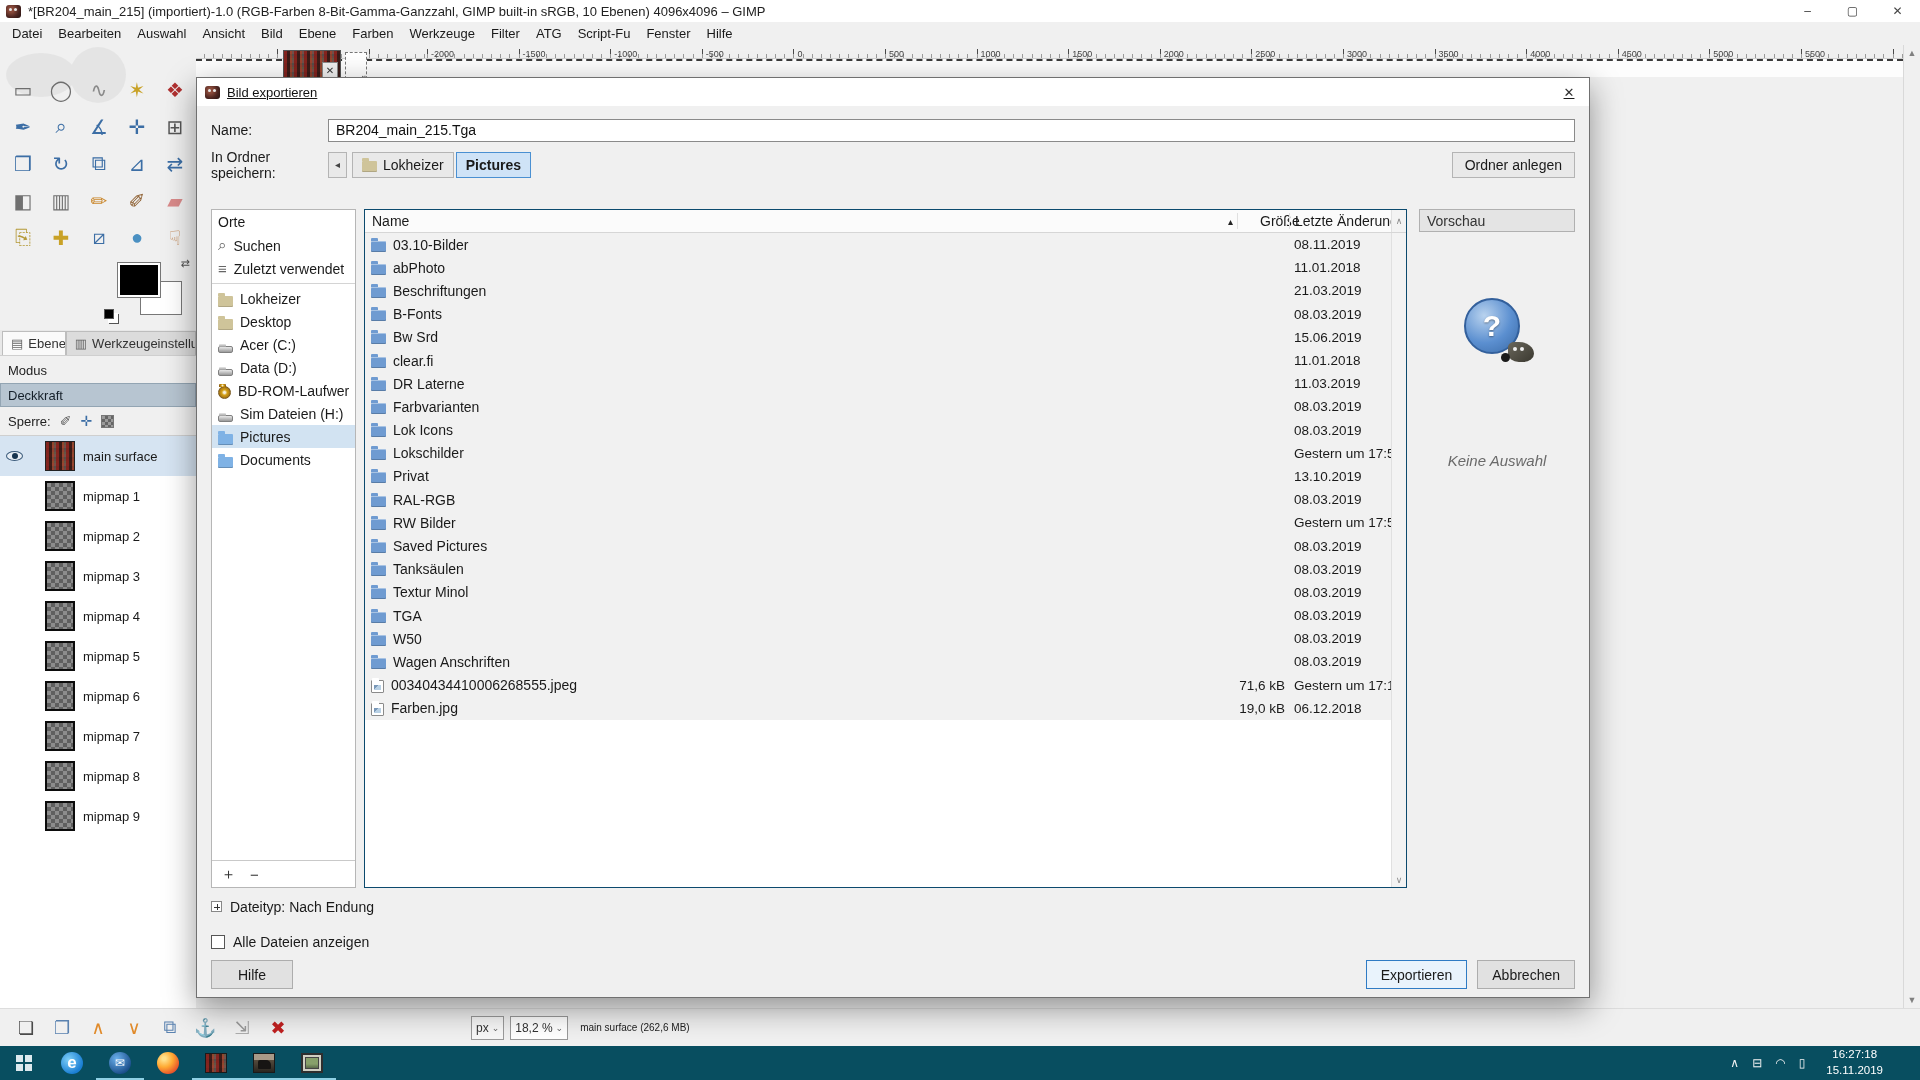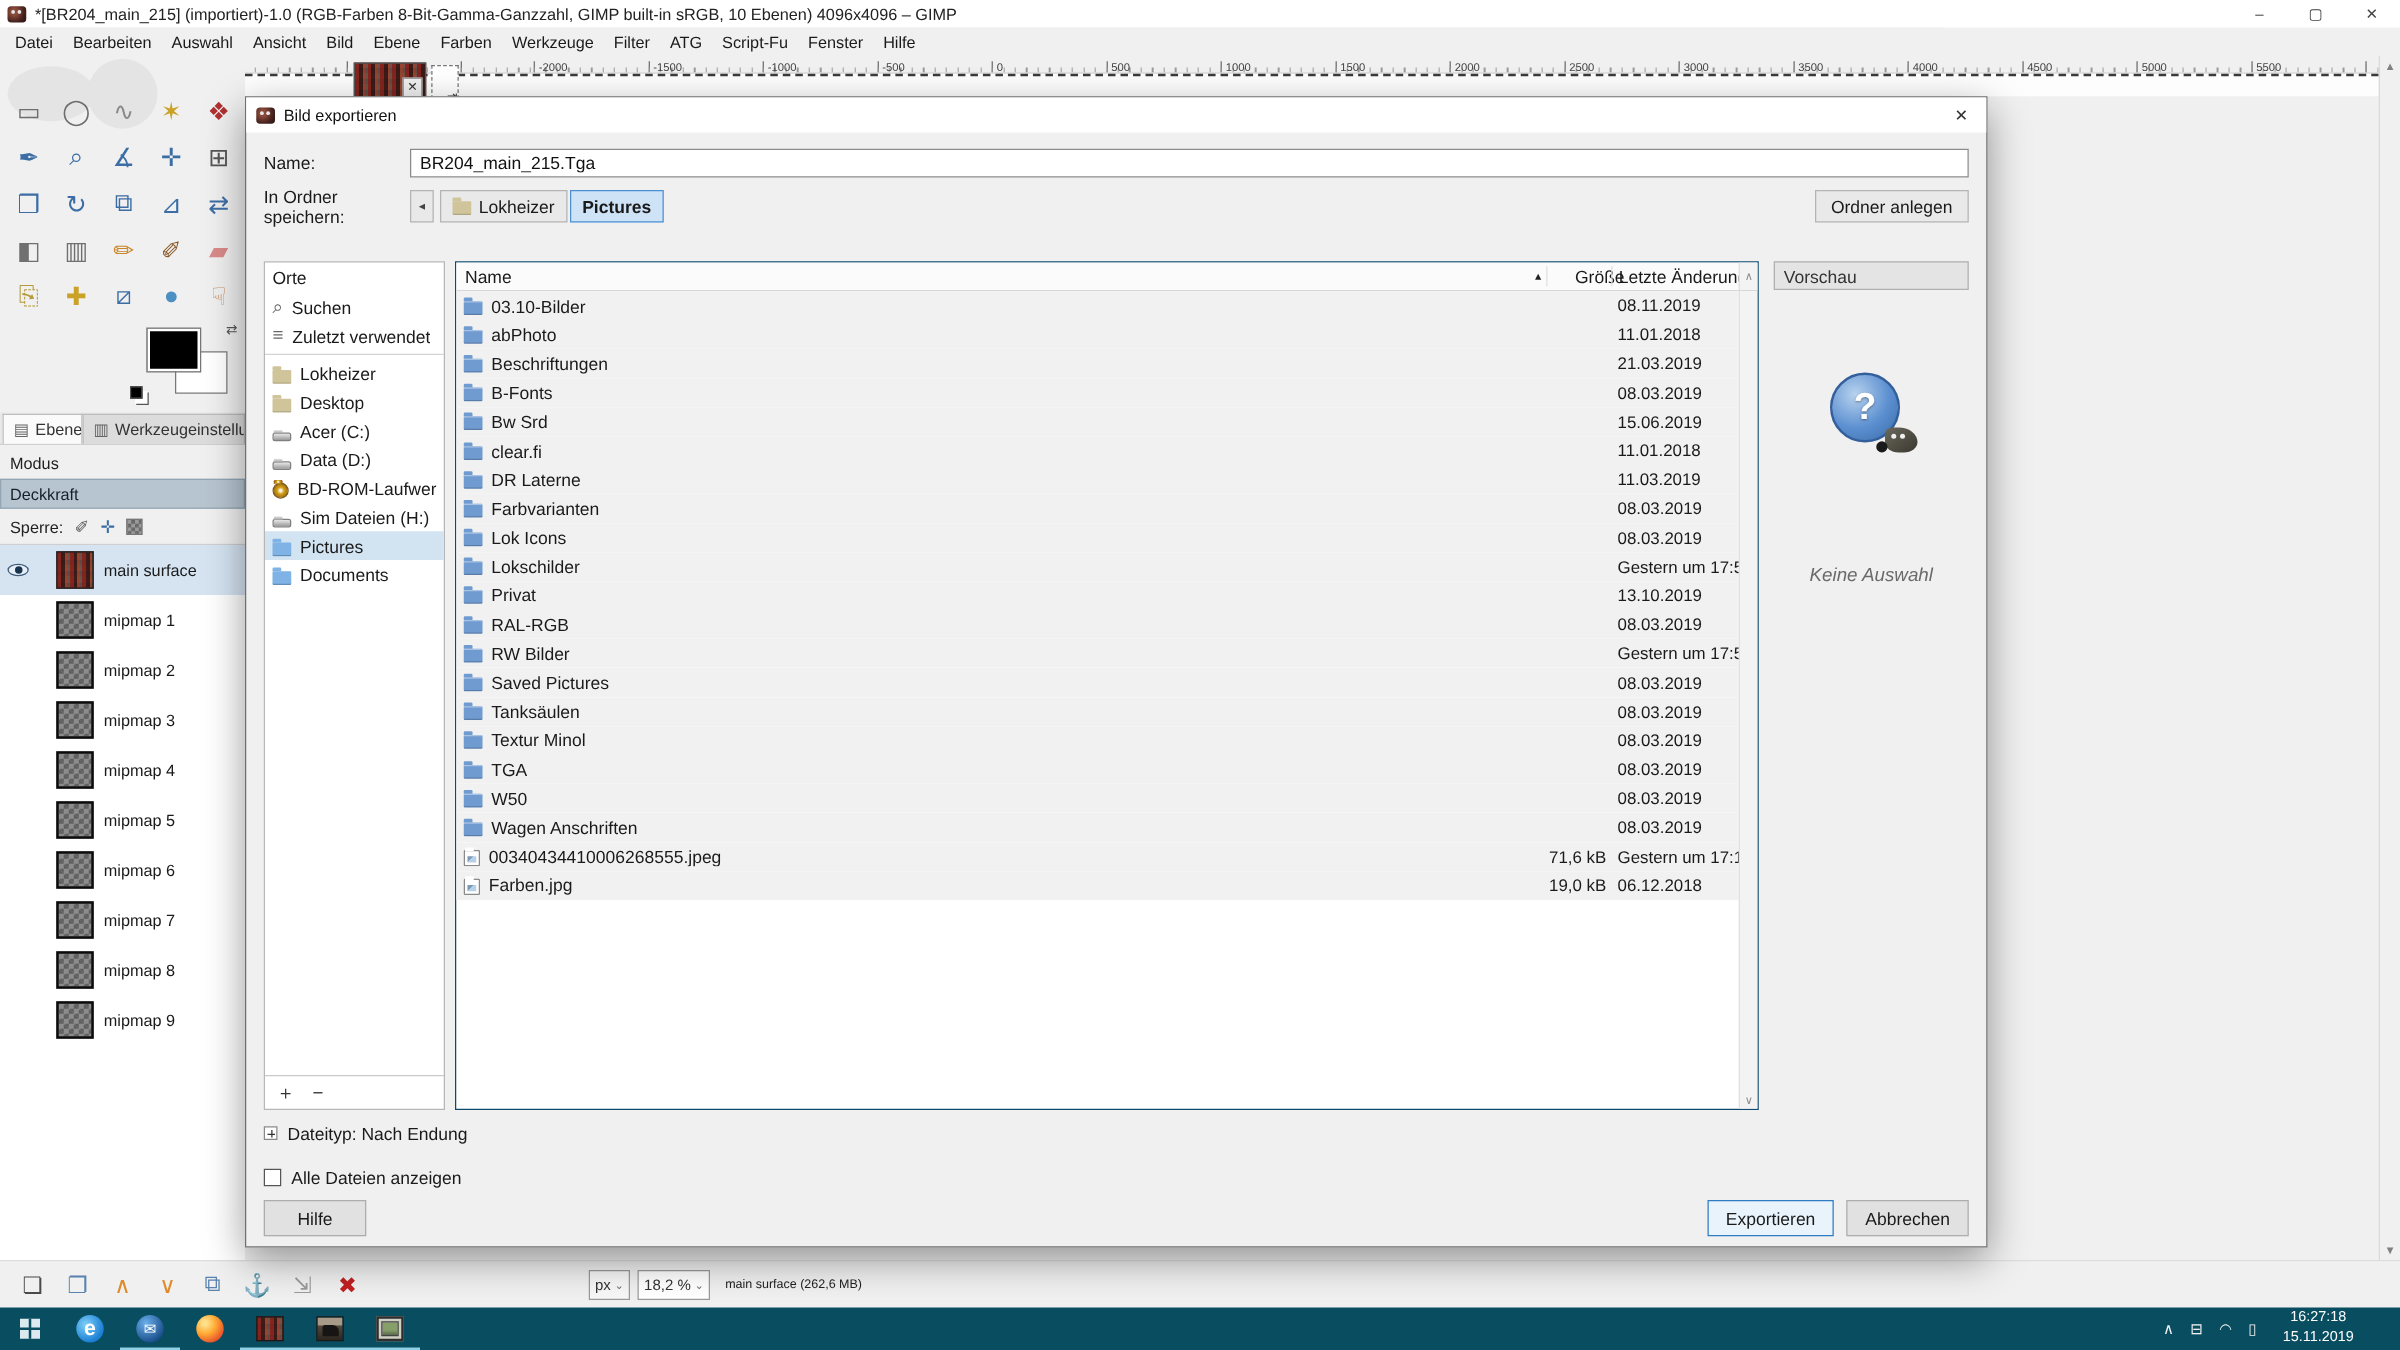--- a/index.html
+++ b/index.html
@@ -84,21 +84,21 @@
   #statusbar { position:absolute; left:0; top:1008px; width:1920px; height:38px; background:#f0f0f0; border-top:1px solid #ddd; display:flex; align-items:center; padding-left:8px; }
   .lt-btn { width:36px; height:30px; display:flex; align-items:center; justify-content:center; font-size:18px; }
   #status-spacer { width:175px; flex:none; }
   .mini-select { height:24px; border:1px solid #9a9a9a; background:#f7f7f7; display:flex; align-items:center; padding:0 4px; gap:3px; font-size:12px; color:#333; margin-right:6px; }
   .mini-select .caret { font-size:9px; color:#666; }
   #zoom-select { background:#fff; }
   #status-msg { margin-left:6px; font-size:10px; color:#222; }
 
   
   #dialog { position:absolute; left:196px; top:77px; width:1394px; height:921px; background:#f0f0f0; border:1px solid #707070; box-shadow:0 10px 30px rgba(0,0,0,.4); display:flex; flex-direction:column; }
-  #dlg-titlebar { height:28px; background:#fff; display:flex; align-items:center; padding-left:8px; flex:none; }
+  #dlg-titlebar { height:28px; background:#fff; display:flex; align-items:center; padding-left:8px; flex:none;text-decoration:underline; }
   #dlg-titlebar .dlg-title-text { margin-left:7px; font-size:13px; color:#111; }
   #dlg-close { margin-left:auto; width:40px; height:100%; display:flex; align-items:center; justify-content:center; font-size:13px; color:#333; }
   .dlg-row { display:flex; align-items:center; margin:0 14px; flex:none; }
   #row-name { margin-top:12px; height:24px; }
   .dlg-label { width:117px; flex:none; font-size:14px; color:#1a1a1a; }
   #name-input { flex:1; height:23px; border:1px solid #8a8a8a; background:#fff; font-family:"Liberation Sans",sans-serif; font-size:14px; padding:0 7px; color:#111; }
   #row-folder { margin-top:9px; height:27px;justify-content:flex-end; }
   .crumb-back { width:19px; height:26px; border:1px solid #b4b4b4; background:#e9e9e9; display:flex; align-items:center; justify-content:center; font-size:10px; color:#444; }
   .crumb-btn { height:26px; border:1px solid #b4b4b4; background:#e9e9e9; display:flex; align-items:center; gap:6px; padding:0 9px; margin-left:5px; font-size:14px; color:#1a1a1a; }
   .crumb-btn.current { background:#cfe3f7; border:1px solid #4a90d2; font-weight:bold; margin-left:2px; }

